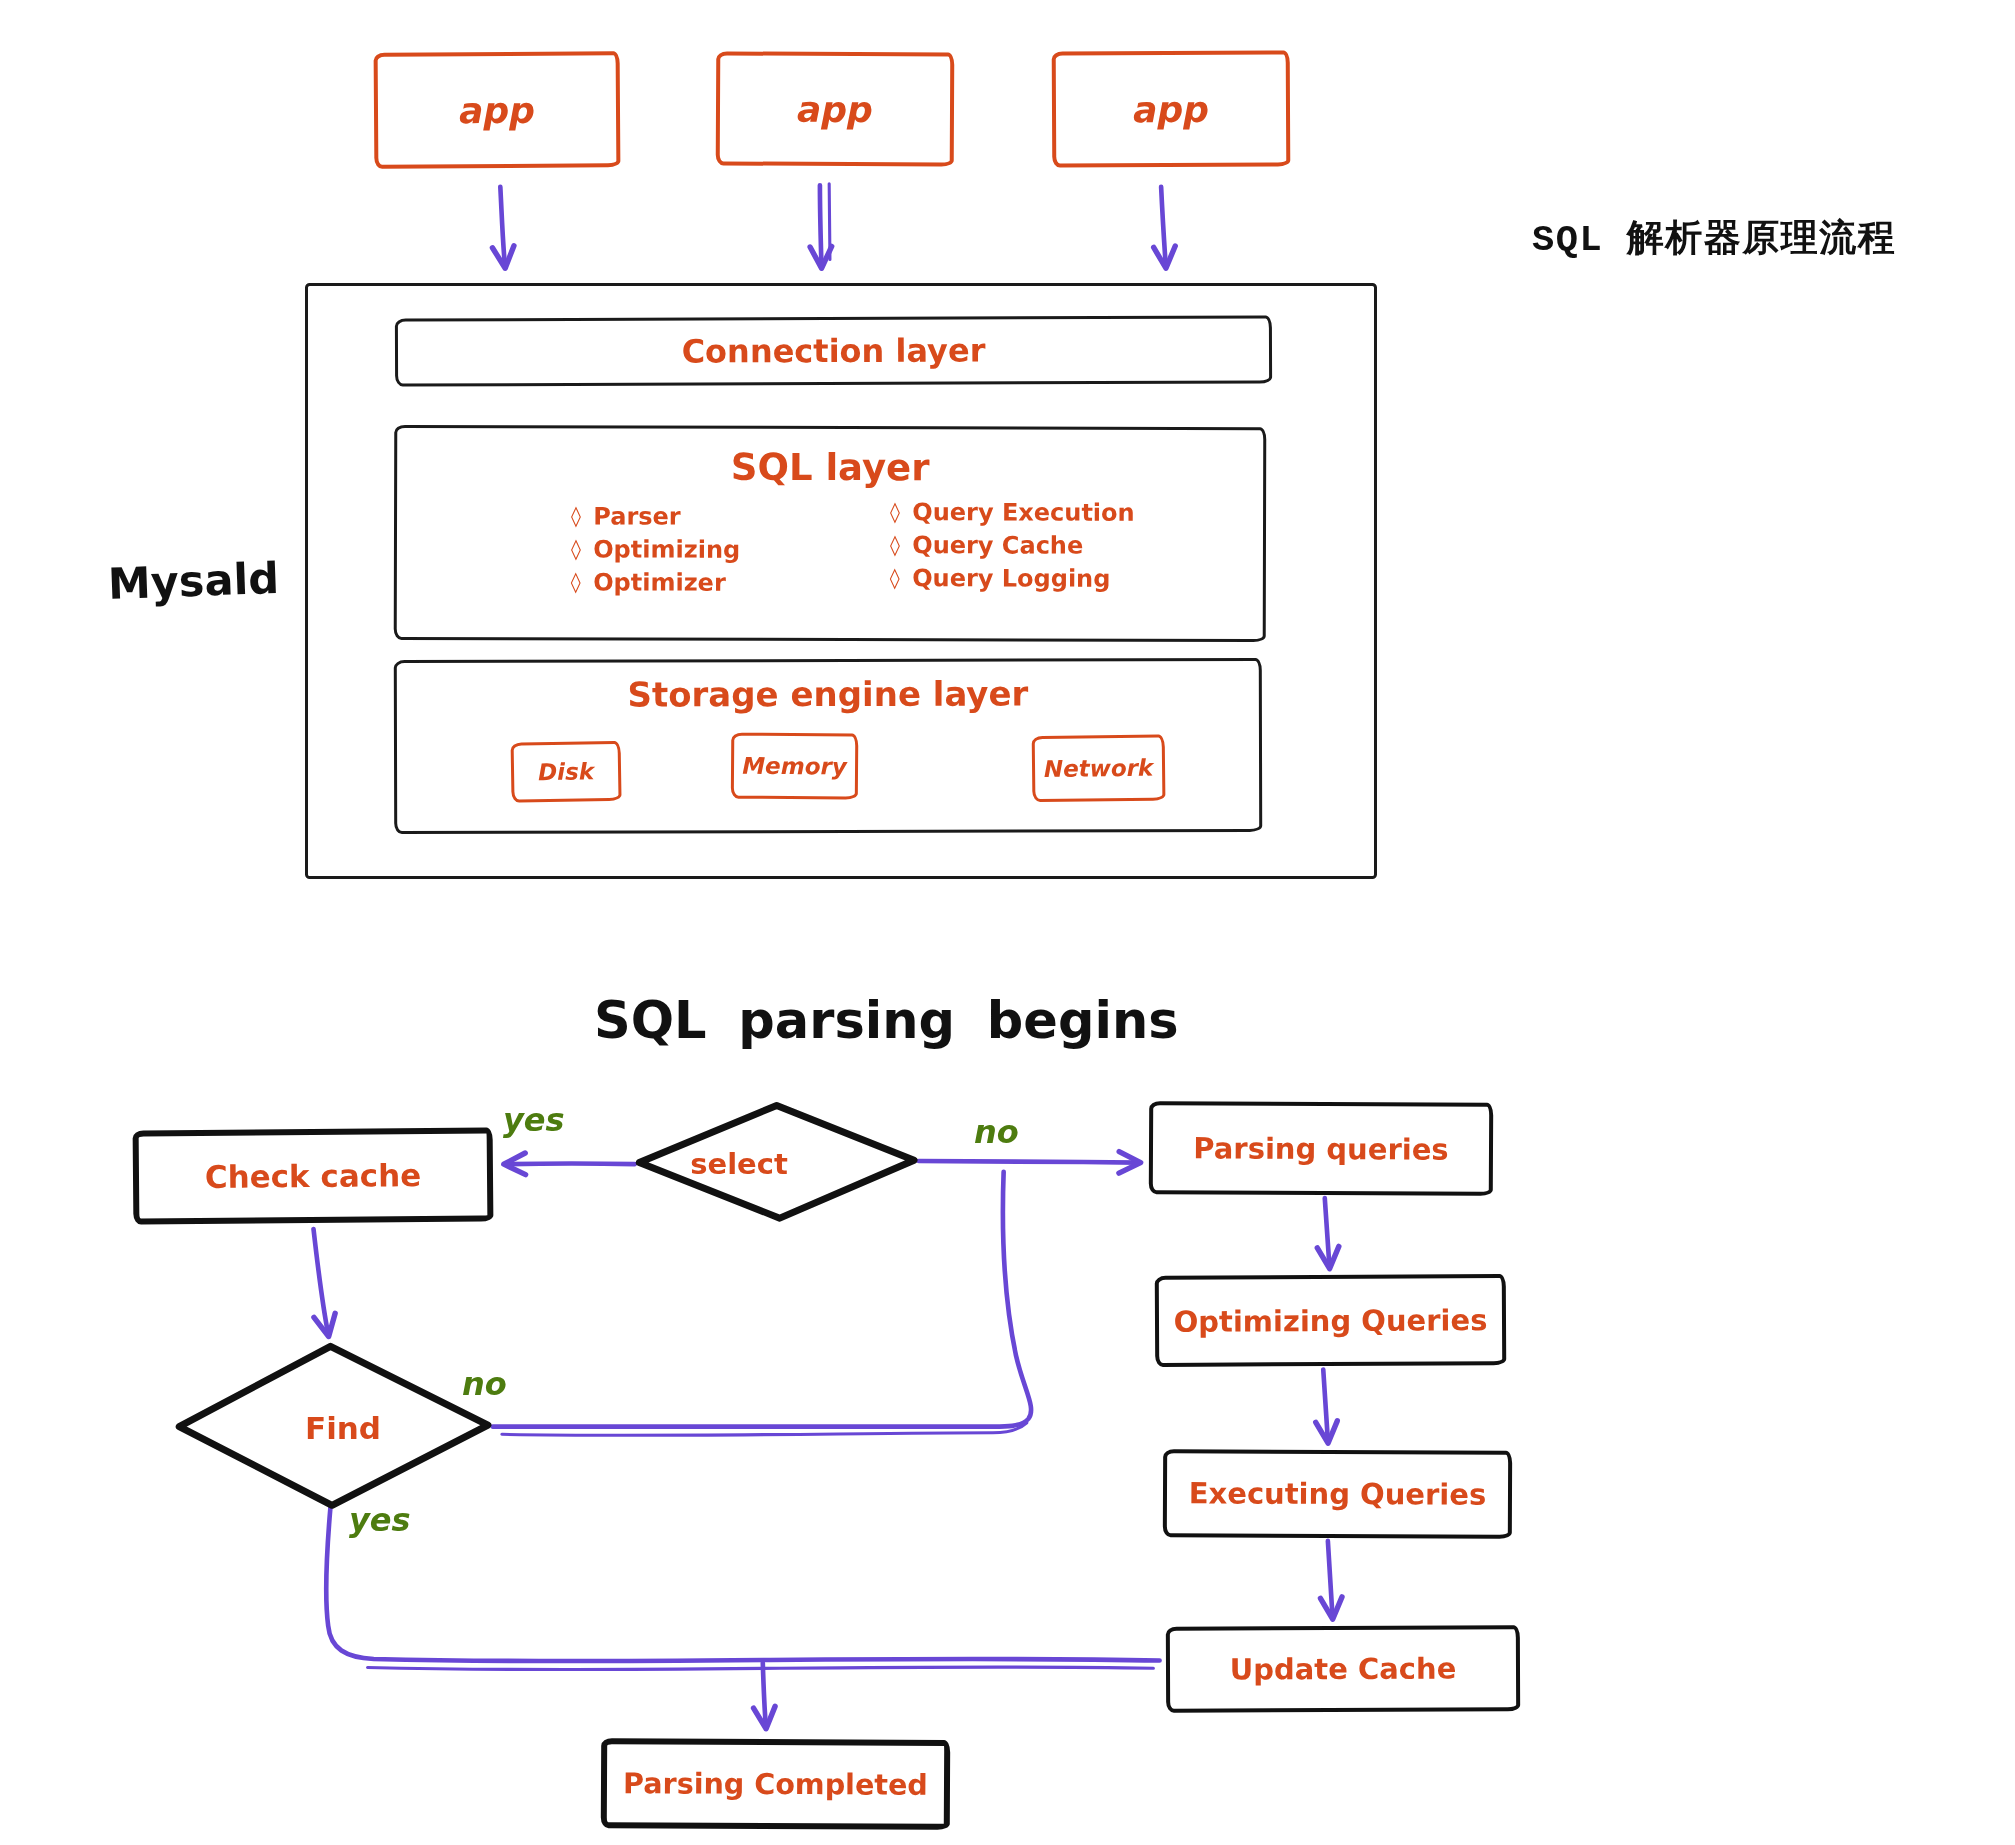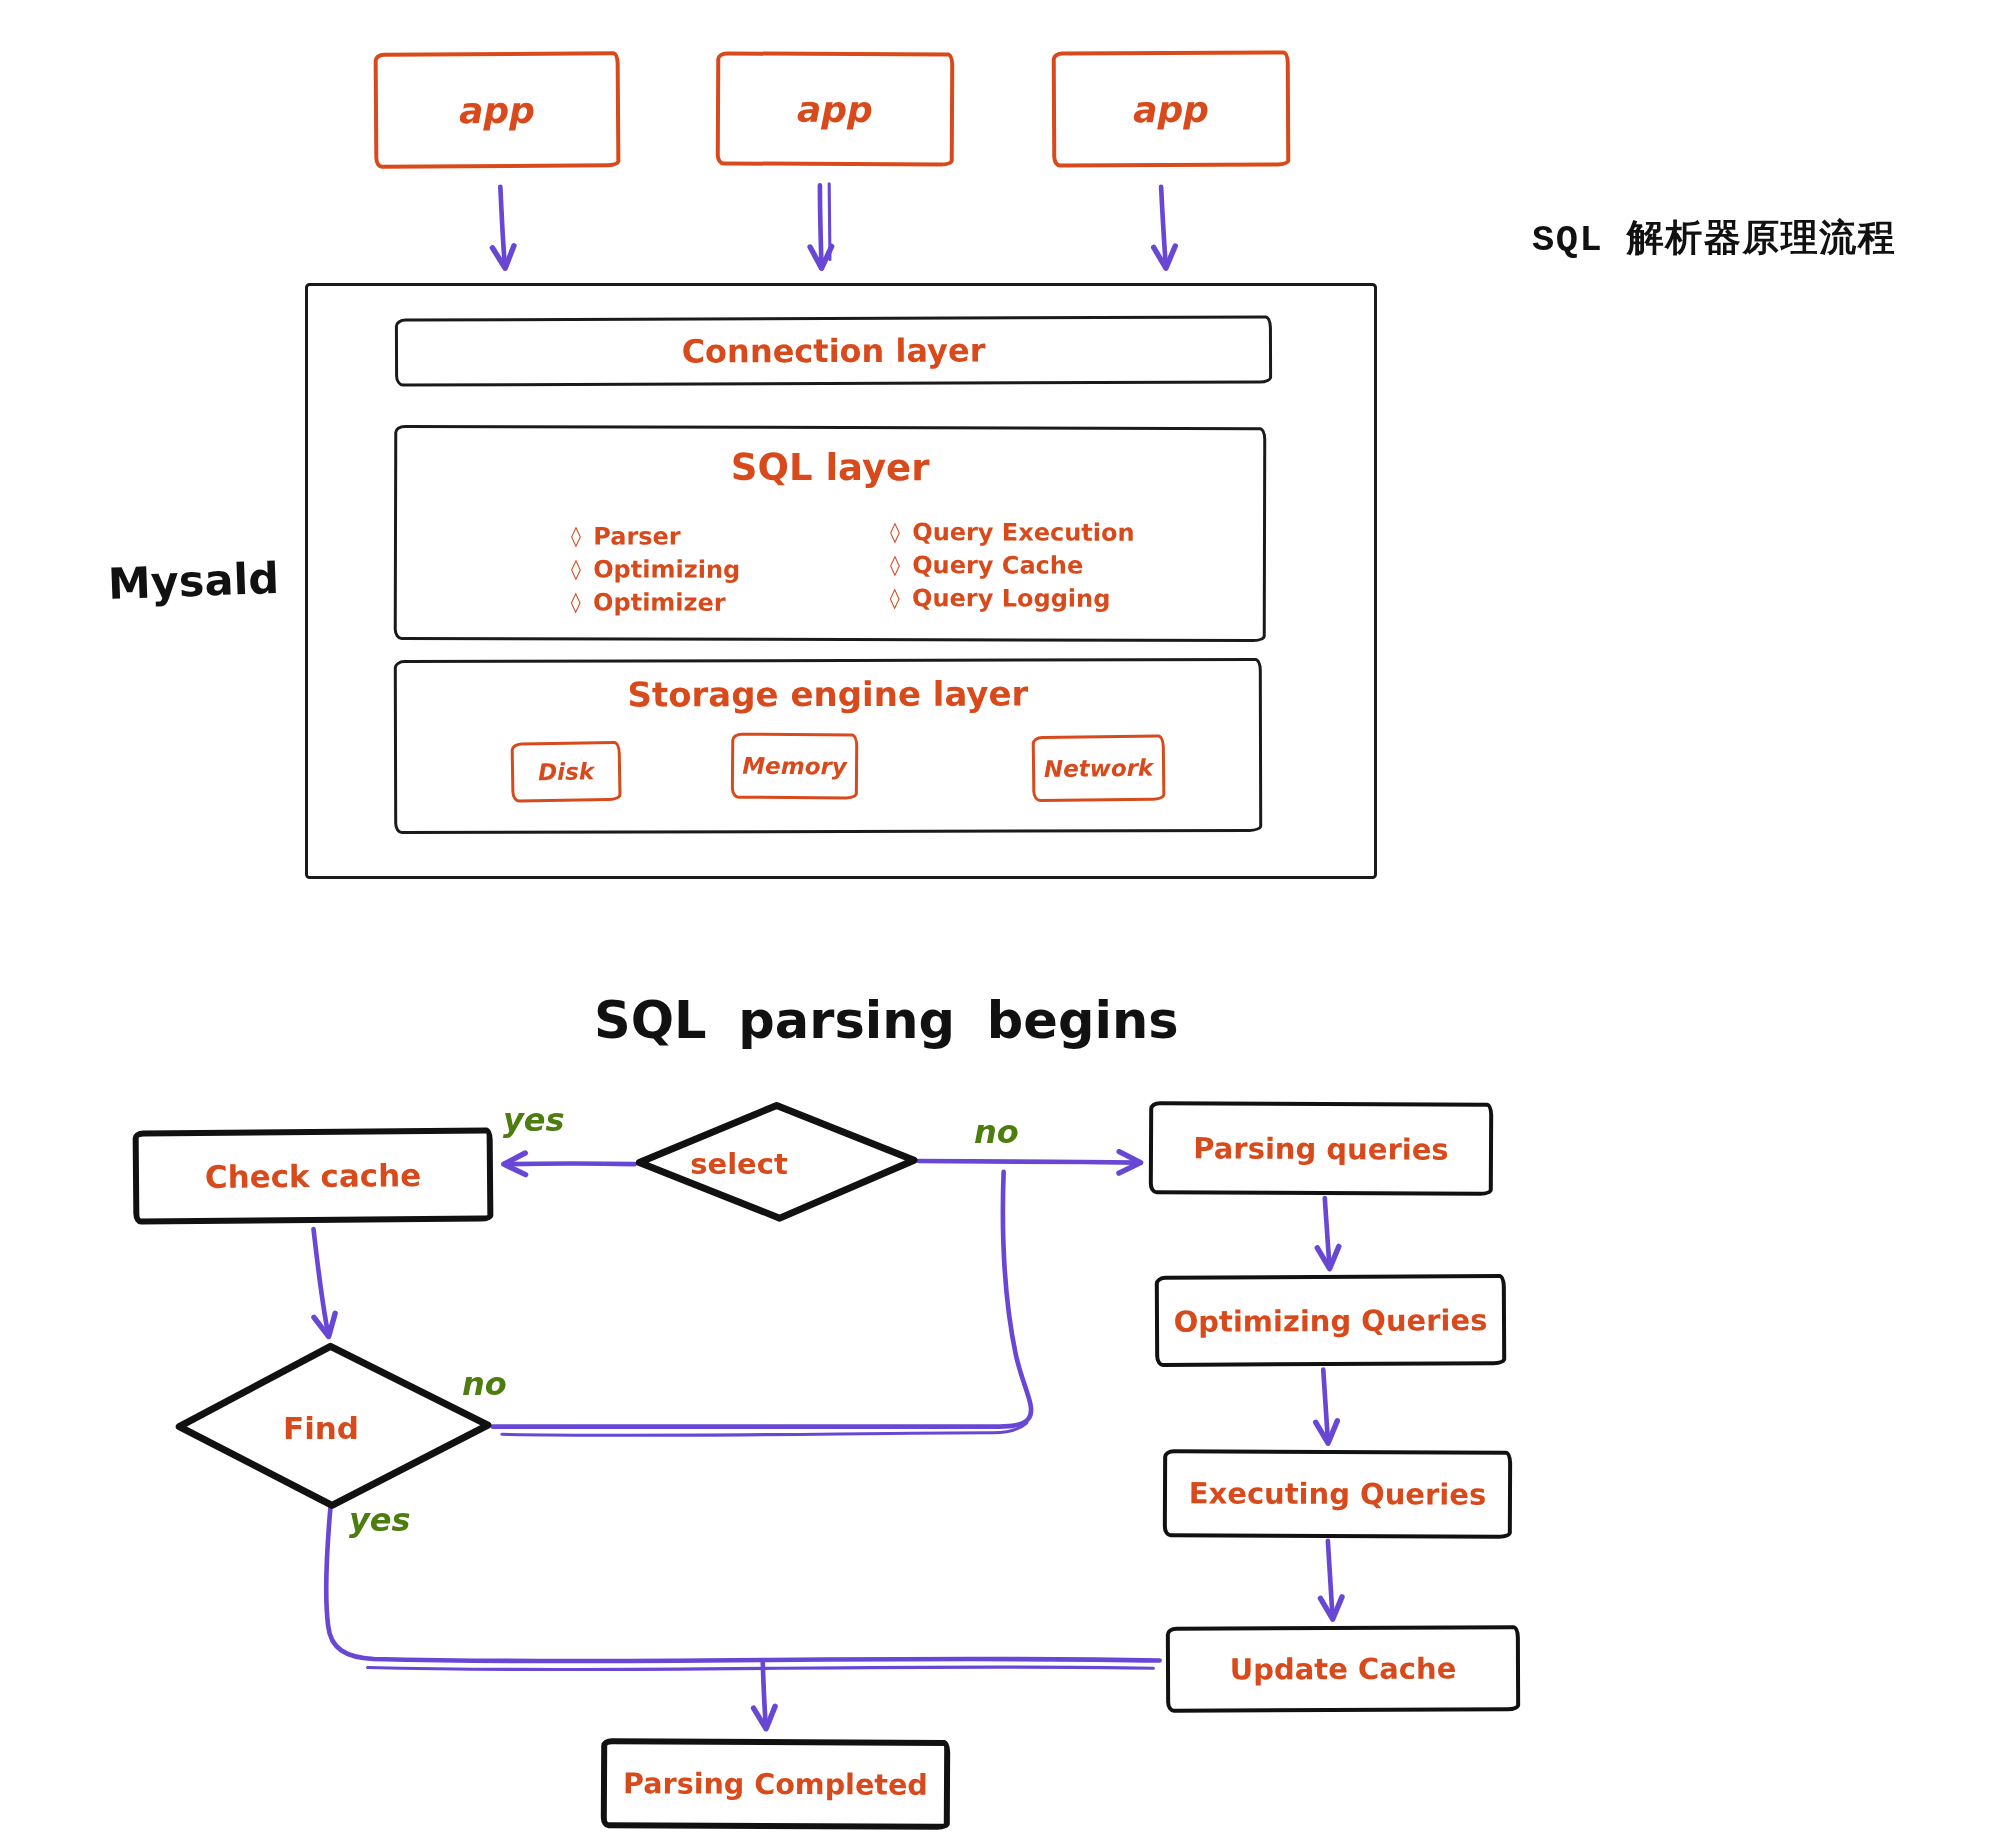--- a/index.html
+++ b/index.html
@@ -19,21 +19,21 @@
   .center{display:flex;align-items:center;justify-content:center;}
   .otext{color:#d84a1b;font-weight:600;}
   .ptext{color:#4d7c0f;font-weight:600;font-style:italic;}
   .ktext{color:#111111;font-weight:600;}
 
   .flownode{font-size:31px;text-align:center;}
   .appbox{font-size:36px;font-style:italic;}
   .layer-title{font-size:36px;text-align:center;}
   .bullet-row{display:flex;align-items:baseline;gap:12.4px;height:33px;}
   .bullet-glyph{font-size:20px;transform:translateY(-1.5px);}
-  .bullet-label{font-size:24px;white-space:nowrap;margin-top:20px;}
+  .bullet-label{font-size:24px;white-space:nowrap;}
   .engine-box{font-size:23px;font-style:italic;}
   .fc-label{font-size:32px;}
 </style>
 </head>
 <body>
 
 <div id="canvas">
 
   <svg width="2015" height="1845" viewBox="0 0 2610 2390">
     <defs>
@@ -140,21 +140,21 @@
   </div>
 
 
   <div class="abs ktext" style="left:594px;top:991px;font-size:51px;word-spacing:14px;">SQL parsing begins</div>
 
   <div class="abs sketch ink-thick center flownode otext" style="left:133px;top:1129px;width:360px;height:94px;transform:rotate(-0.5deg);">
     <span>Check cache</span>
   </div>
 
   <div class="abs center flownode otext" style="left:662px;top:1144px;width:154px;height:39px;font-size:29px;">select</div>
-  <div class="abs center flownode otext" style="left:244px;top:1407px;width:154px;height:42px;text-align:center;">Find</div>
+  <div class="abs center flownode otext" style="left:266px;top:1407px;width:154px;height:42px;text-align:center;">Find</div>
 
   <div class="abs sketch ink-med center flownode otext" style="left:1149px;top:1102px;width:344px;height:93px;font-size:29px;transform:rotate(0.3deg);">
     <span>Parsing queries</span>
   </div>
   <div class="abs sketch ink-med center flownode otext" style="left:1155px;top:1275px;width:351px;height:91px;font-size:29px;transform:rotate(-0.3deg);">
     <span>Optimizing Queries</span>
   </div>
   <div class="abs sketch ink-med center flownode otext" style="left:1163px;top:1450px;width:349px;height:88px;font-size:29px;transform:rotate(0.25deg);">
     <span>Executing Queries</span>
   </div>

